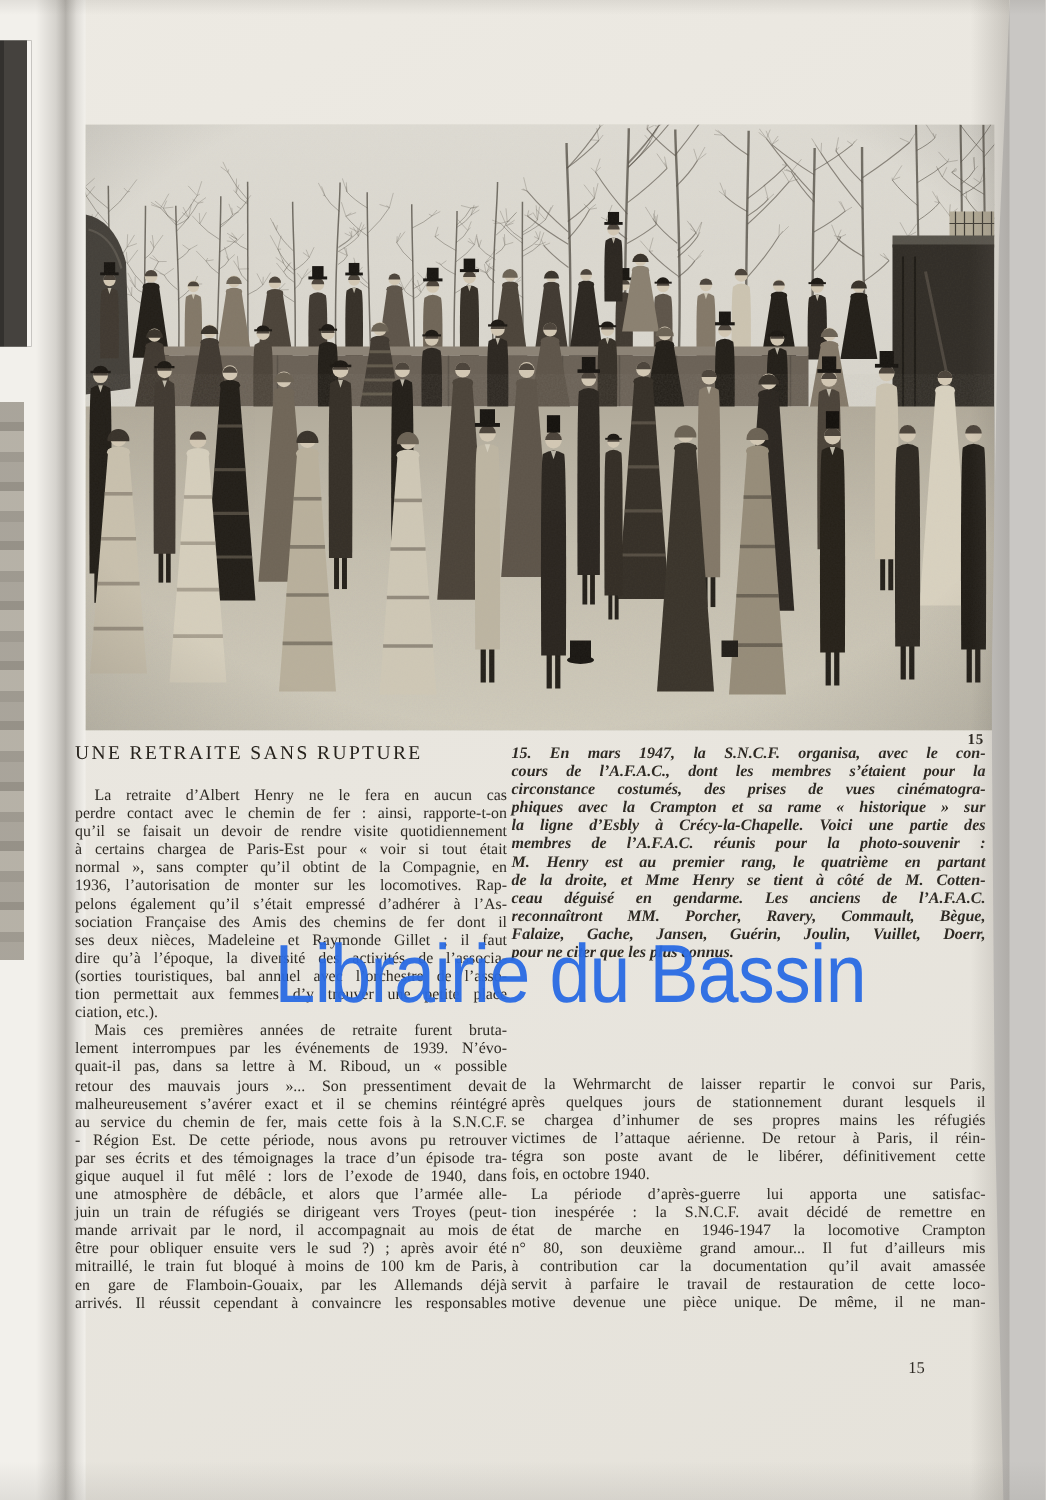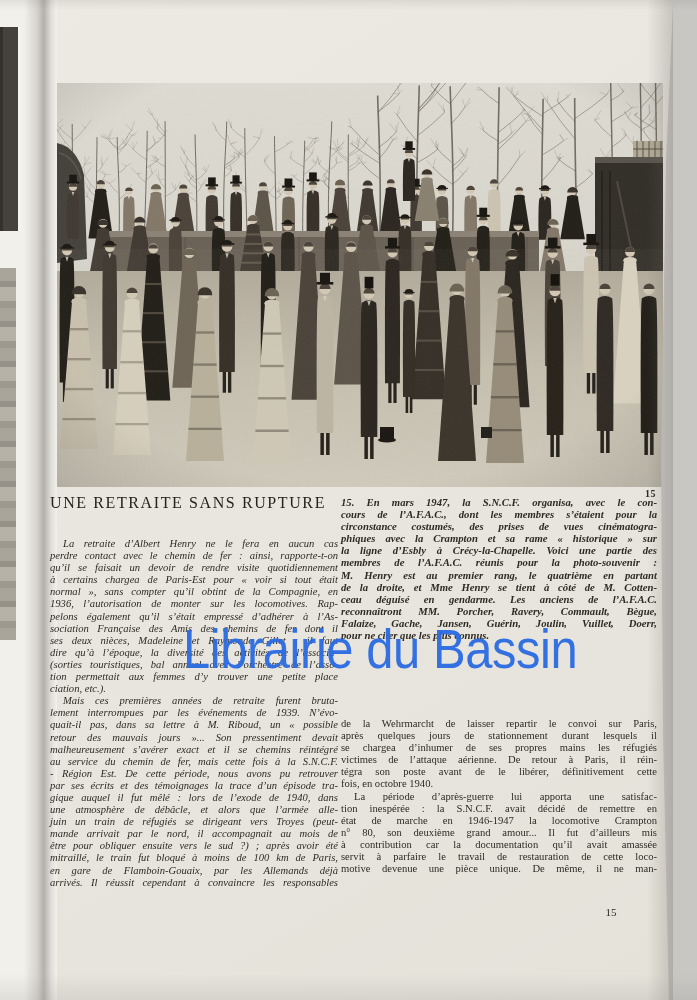--- a/index.html
+++ b/index.html
@@ -25,27 +25,27 @@
               background:repeating-linear-gradient(to bottom,#a39e94 0 13px,#8e897f 13px 19px,#b1aca1 19px 33px,#979288 33px 40px);
               opacity:.92;}
   .crease{position:absolute;left:24px;top:0;width:33px;height:100%;
           background:linear-gradient(to right,rgba(60,55,48,0) 0%,rgba(60,55,48,.16) 40%,rgba(60,55,48,.34) 60%,rgba(60,55,48,.10) 82%,rgba(60,55,48,0) 100%);}
   
   .photo{position:absolute;left:57px;top:83px;width:606px;height:404px;background:#d8d5cc;overflow:hidden;}
   .photo svg{display:block;width:100%;height:100%;}
   .fig-num{position:absolute;left:628px;top:488px;width:28px;text-align:right;
            font-size:10px;font-weight:bold;color:#2c2822;letter-spacing:.5px;}
   
-  .heading{position:absolute;left:50px;top:494px;font-size:16px;letter-spacing:1.6px;
+  .heading{position:absolute;left:50px;top:494px;font-size:13px;letter-spacing:1.6px;
            color:#26221c;white-space:nowrap;text-align:right;}
   .col{position:absolute;font-size:10.6px;line-height:12.1px;color:#2e2a24;}
   .col .ln{text-align:justify;text-align-last:justify;white-space:nowrap;}
   .col .ln.end{text-align-last:left;}
   .col .ln.ind{text-indent:13px;}
-  #leftcol{left:50px;top:538px;width:288px;font-style:italic;}
+  #leftcol{left:50px;top:525px;width:288px;}
   #caption{left:341px;top:496px;width:316px;font-style:italic;font-weight:bold;font-size:10.7px;}
   #rightbody{left:341px;top:718px;width:316px;}
   .page-num{position:absolute;left:598px;top:906px;width:26px;text-align:center;
             font-size:11px;color:#2e2a24;}
   
   .watermark{position:absolute;left:183px;top:620px;font-family:"Liberation Sans","DejaVu Sans",sans-serif;
              font-size:55px;line-height:58px;font-weight:400;letter-spacing:-.5px;
              transform:scaleX(.89);transform-origin:left center;opacity:.95;z-index:60;white-space:nowrap;}
 </style>
 </head>

